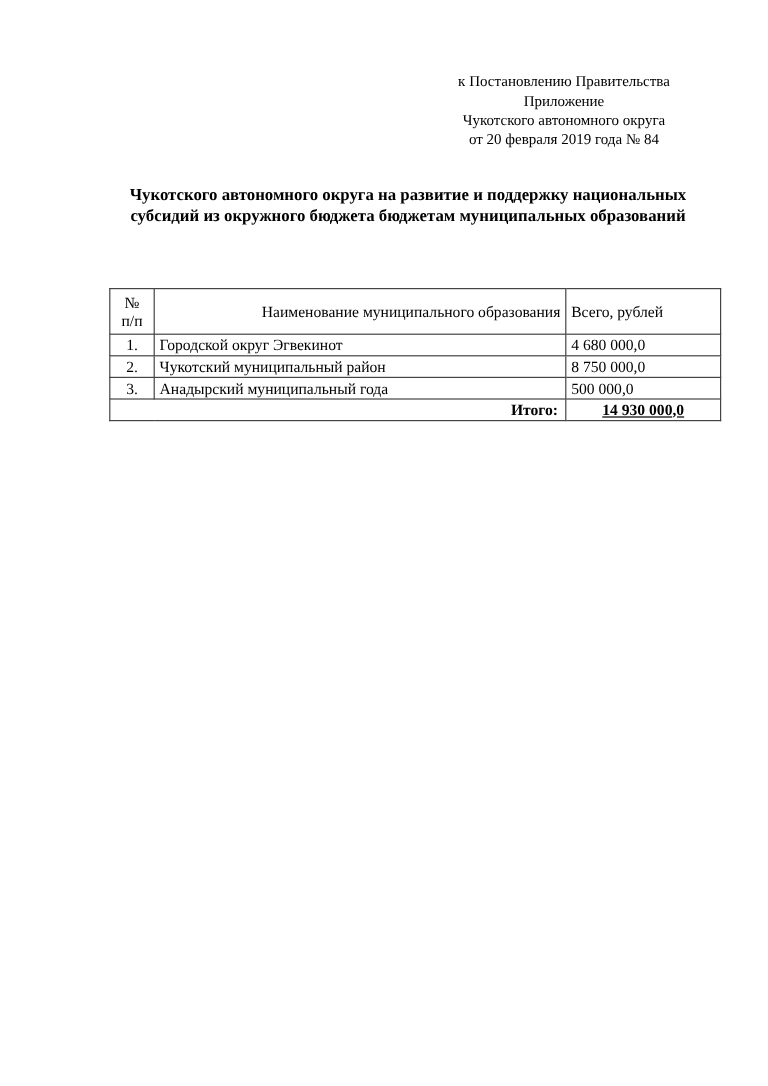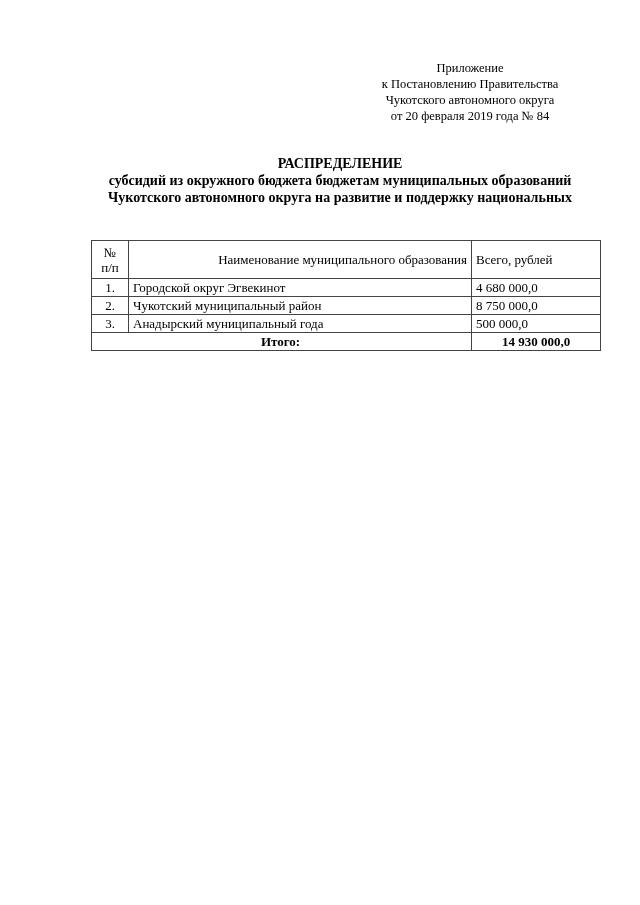--- a/index.html
+++ b/index.html
@@ -10,37 +10,36 @@
   .title-block { position: absolute; left: 60px; top: 155px; width: 560px;
                  text-align: center; font-weight: bold; font-size: 14px; line-height: 17px; }
   table { position: absolute; left: 91px; top: 240px; width: 510px;
           border-collapse: collapse; font-size: 13px; }
   td, th { border: 1px solid #444; padding: 0 4px; font-weight: normal; }
   th { height: 37px; line-height: 15px; text-align: right; }
   td { height: 17px; line-height: 16px; }
   .c-num { width: 28px; text-align: center; }
   .c-name { text-align: left; margin-left: 44px; }
   .c-sum { width: 120px; text-align: left; }
-  .total-label { text-align: center; font-weight: bold; padding-right: 6px; }
-  .total-val { text-align: center; font-weight: bold; }
+  .total-label { text-align: right; font-weight: bold; padding-right: 6px; }
+  .total-val { text-align: center; font-weight: bold; text-decoration: underline; }
 </style>
 </head>
 <body>
 
 <div class="appendix">
+  <div>к Постановлению Правительства</div>
   <div>Приложение</div>
-  <div>к Постановлению Правительства</div>
   <div>Чукотского автономного округа</div>
   <div>от 20 февраля 2019 года №  84</div>
 </div>
 
 <div class="title-block">
-  <div>РАСПРЕДЕЛЕНИЕ</div>
+  <div>Чукотского автономного округа на развитие и поддержку национальных</div>
   <div>субсидий из окружного бюджета бюджетам муниципальных образований</div>
-  <div>Чукотского автономного округа на развитие и поддержку национальных</div>
 </div>
 
 <table>
   <tbody>
       <tr>
     <th class="c-num">
       <div>№</div>
       <div>п/п</div>
     </th>
     <th>Наименование муниципального образования</th>

